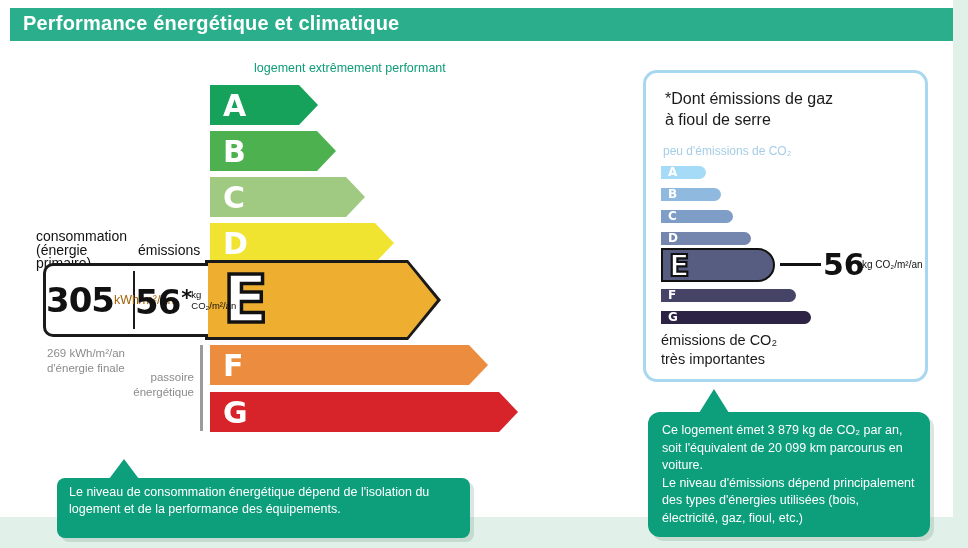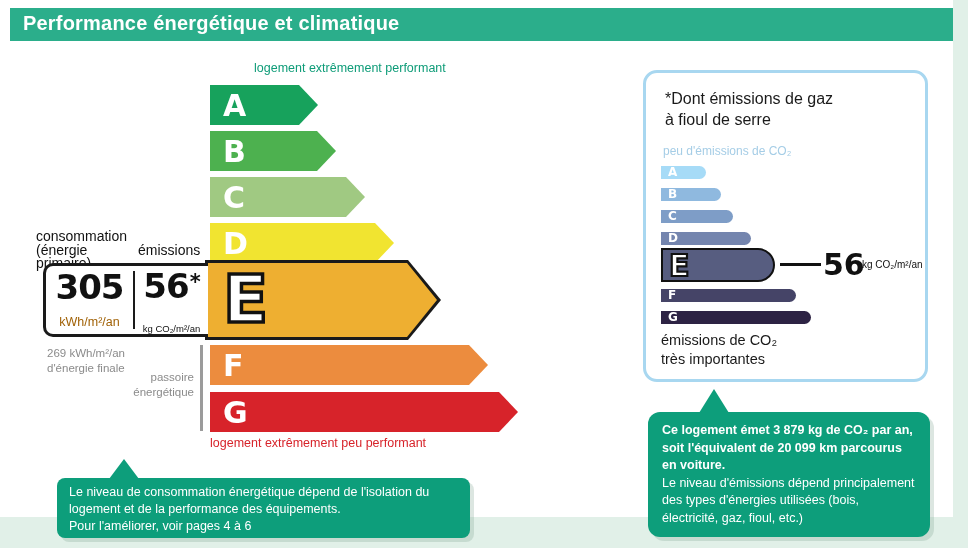--- a/index.html
+++ b/index.html
@@ -30,21 +30,21 @@
            clip-path:polygon(0 0, calc(100% - 33px) 0, 100% 50%, calc(100% - 33px) 100%, 0 100%); }
   .arrow-e { position:absolute; left:208px; top:263px; width:229px; height:74px;
            clip-path:polygon(0 0, calc(100% - 30px) 0, 100% 50%, calc(100% - 30px) 100%, 0 100%);
            display:flex; align-items:center; padding-left:15px; }
   .big-e { font-size:66px; font-weight:800; color:#fff; -webkit-text-stroke:3.5px #111;
            font-family:"DejaVu Sans","Liberation Sans",sans-serif; line-height:66px; }
 
   
   .value-box { position:absolute; left:43px; top:263px; width:165px; height:74px; background:#fff;
            border:3px solid #1a1a1a; border-right:none; border-radius:10px 0 0 10px; display:flex; z-index:4; }
-  .vb-cell { display:flex; flex-direction:column; align-items:center; justify-content:space-between; }
+  .vb-cell { display:flex; flex-direction:row; align-items:center; justify-content:space-between; }
   .vb-c1 { width:89px; border-right:2.5px solid #1a1a1a; margin:5px 0; }
   .vb-c2 { flex:1; }
   .vb-num { font-size:34px; font-weight:bold; line-height:32px; color:#111;
            font-family:"DejaVu Sans","Liberation Sans",sans-serif; letter-spacing:-1px; }
   .vb-num sup { font-size:21px; font-weight:bold; vertical-align:9px; margin-left:1px; }
   .vb-unit1 { font-size:12.5px; color:#a16207; }
   .vb-unit2 { font-size:9.5px; color:#111; }
 
   .col-head { position:absolute; font-size:14px; line-height:13.5px; color:#111; text-align:left; }
   .ch-cons { left:36px; top:230px; width:104px; }
@@ -79,21 +79,21 @@
   .ges-value-unit { position:absolute; left:216px; top:186px; font-size:10px; color:#111; }
   .ges-high { position:absolute; left:15px; top:258px; font-size:14.5px; line-height:19px; color:#1a1a1a; }
 
   
   .callout { position:absolute; color:#fff; font-size:12.5px; z-index:6;
              box-shadow:4px 4px 0 rgba(130,165,148,.28); }
   .callout-left { left:57px; top:478px; width:413px; height:60px; border-radius:8px;
              padding:6px 12px; line-height:17.2px; }
   .callout-right { left:648px; top:412px; width:282px; height:125px; border-radius:12px;
              padding:10px 14px; line-height:17.5px; }
-  .callout-right .bold { font-weight:bold; display:block; }
+  .callout-right .bold { font-weight:normal; display:block; }
   .pointer { position:absolute; width:0; height:0; z-index:6;
              border-left:15px solid transparent; border-right:15px solid transparent; }
   .ptr-left { left:109px; top:459px; border-bottom:20px solid #0d9e7b; }
   .ptr-right { left:699px; top:389px; border-bottom:24px solid #0d9e7b; }
 </style>
 </head>
 <body>
 
 <div class="page">
   <div class="white-card"></div>
@@ -149,21 +149,20 @@
   </div>
   <div class="sieve-line"></div>
 
   <div class="arrow row-f" style="background: rgb(236, 140, 62);">
     <span>F</span>
   </div>
   <div class="arrow row-g" style="background: rgb(215, 35, 42);">
     <span>G</span>
   </div>
 
-  <div class="lbl bottom-label">logement extrêmement peu performant</div>
 
   <div class="ges" style="border-color: rgb(168, 215, 240);">
     <div class="ges-title">
       <div>*Dont émissions de gaz</div>
       <div>à fioul de serre</div>
     </div>
     <div class="ges-low">peu d'émissions de CO₂</div>
 
     <div class="ges-bar gb-a" style="background: rgb(166, 219, 247);">A</div>
     <div class="ges-bar gb-b" style="background: rgb(143, 185, 223);">B</div>
@@ -181,21 +180,20 @@
 
     <div class="ges-high">
       <div>émissions de CO₂</div>
       <div>très importantes</div>
     </div>
   </div>
 
   <div class="pointer ptr-left"></div>
   <div class="callout callout-left" style="background: rgb(13, 158, 123);">
     <span>Le niveau de consommation énergétique dépend de l'isolation du logement et de la performance des équipements.</span><br>
-    <span>Pour l'améliorer, voir pages 4 à 6</span>
   </div>
 
   <div class="pointer ptr-right"></div>
   <div class="callout callout-right" style="background: rgb(13, 158, 123);">
     <span class="bold">Ce logement émet 3 879 kg de CO₂ par an, soit l'équivalent de 20 099 km parcourus en voiture.</span>
     <span>Le niveau d'émissions dépend principalement des types d'énergies utilisées (bois, électricité, gaz, fioul, etc.)</span>
   </div>
 </div>
 
 </body></html>

